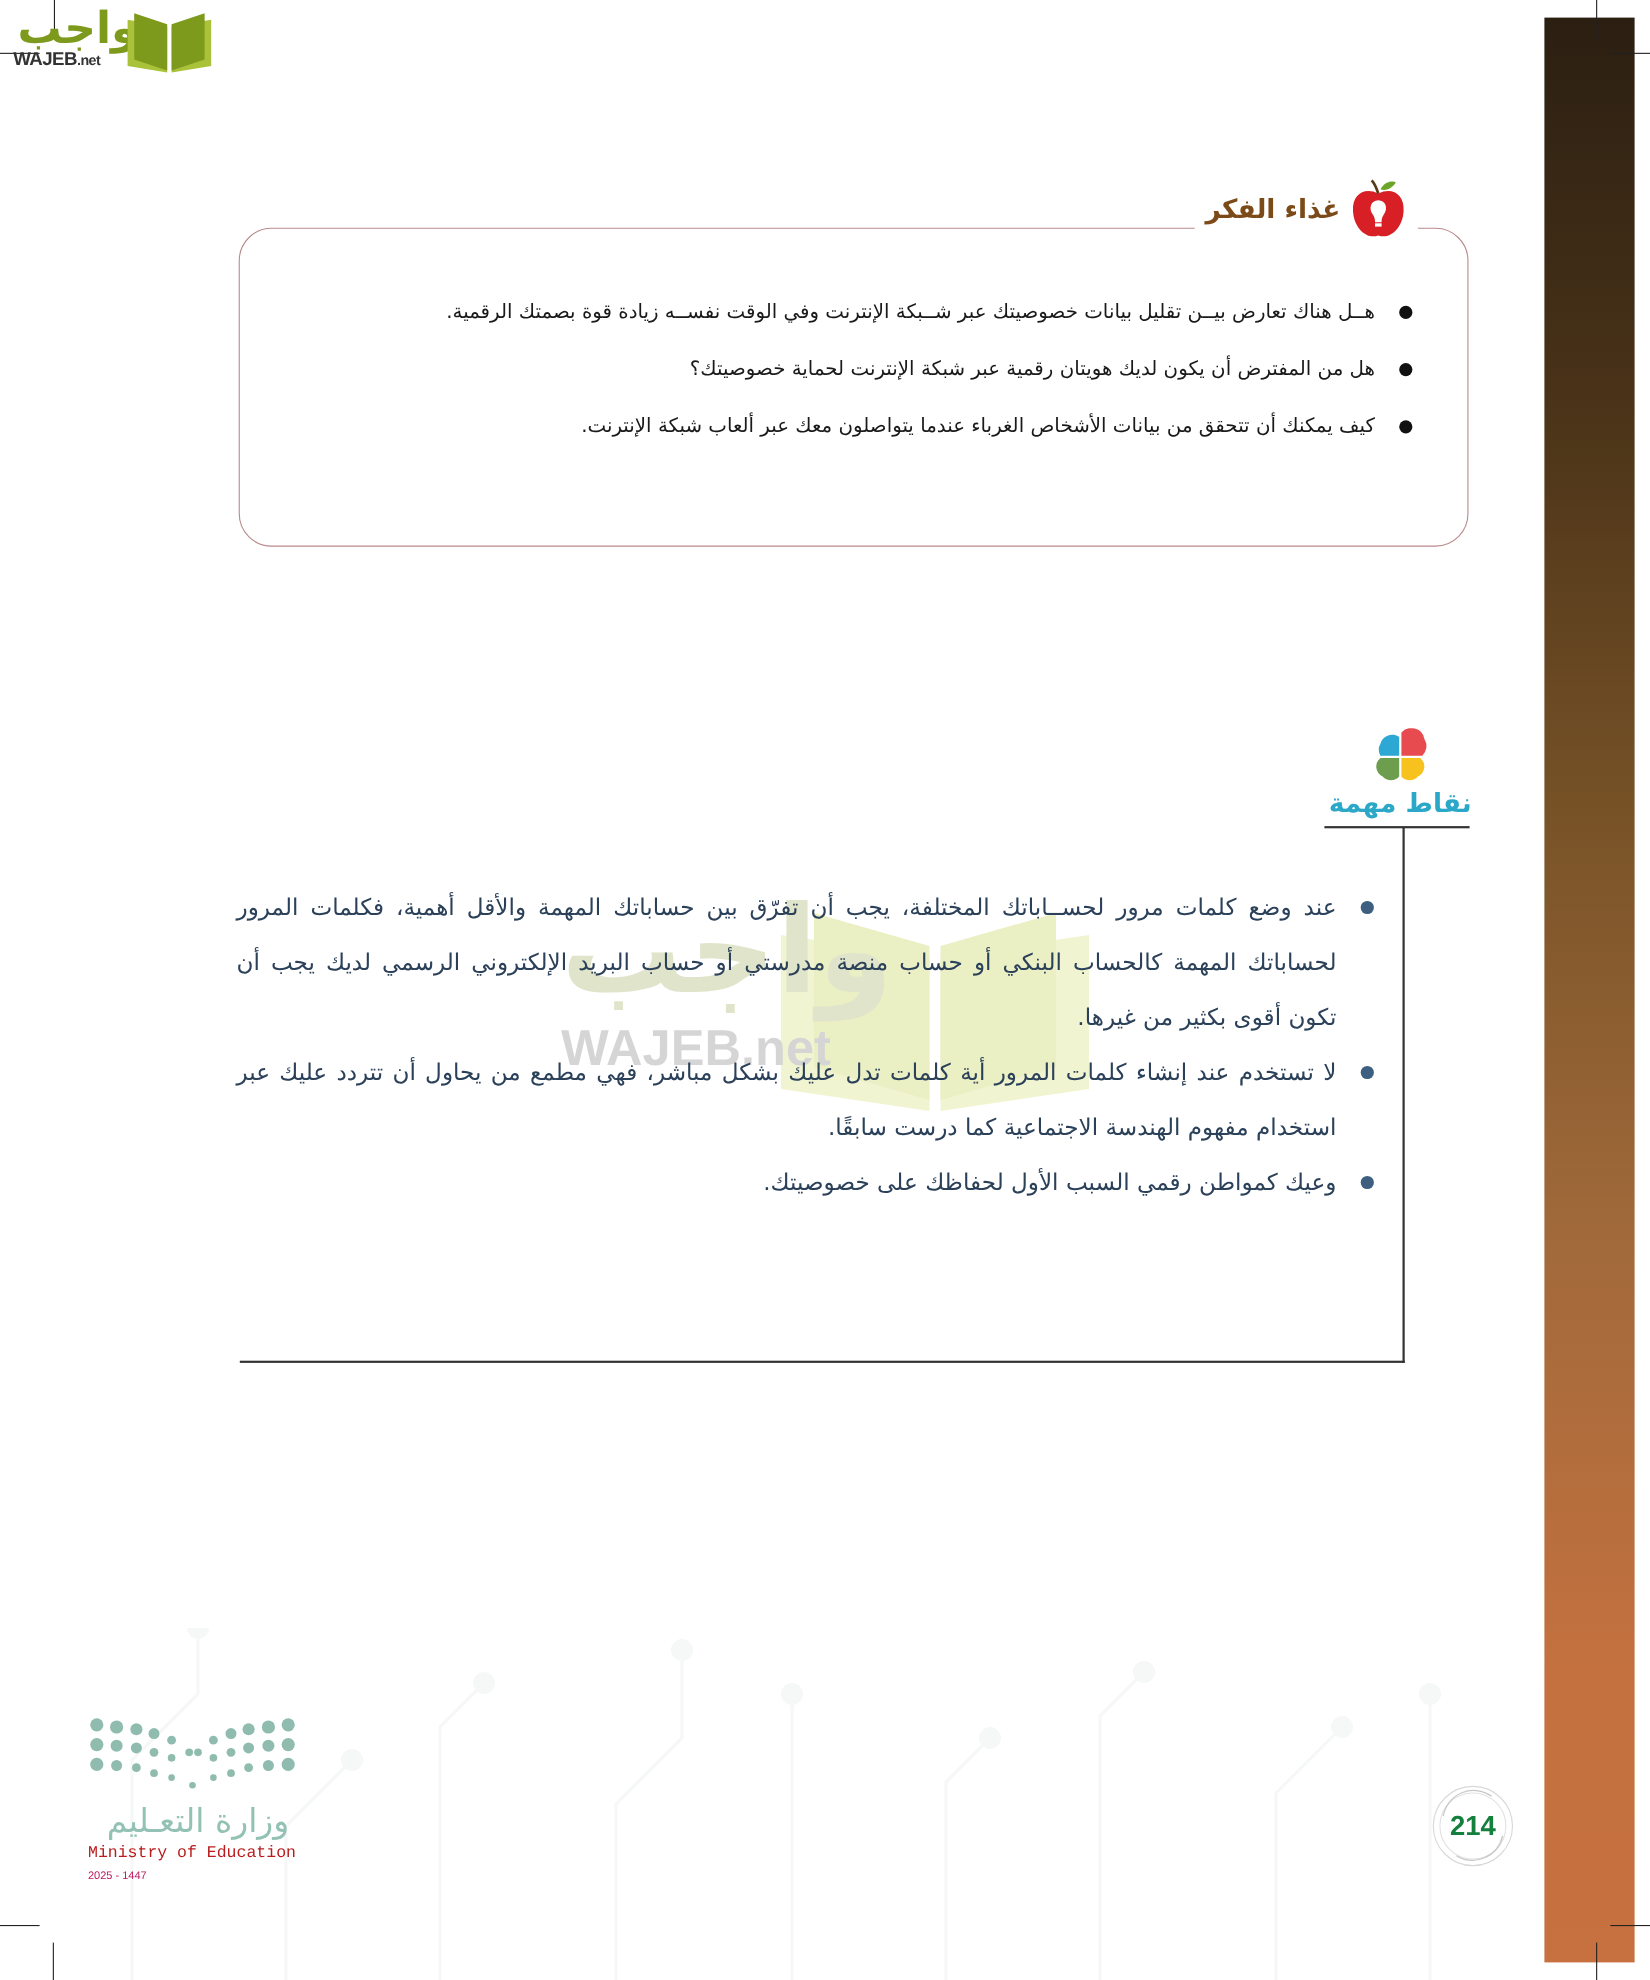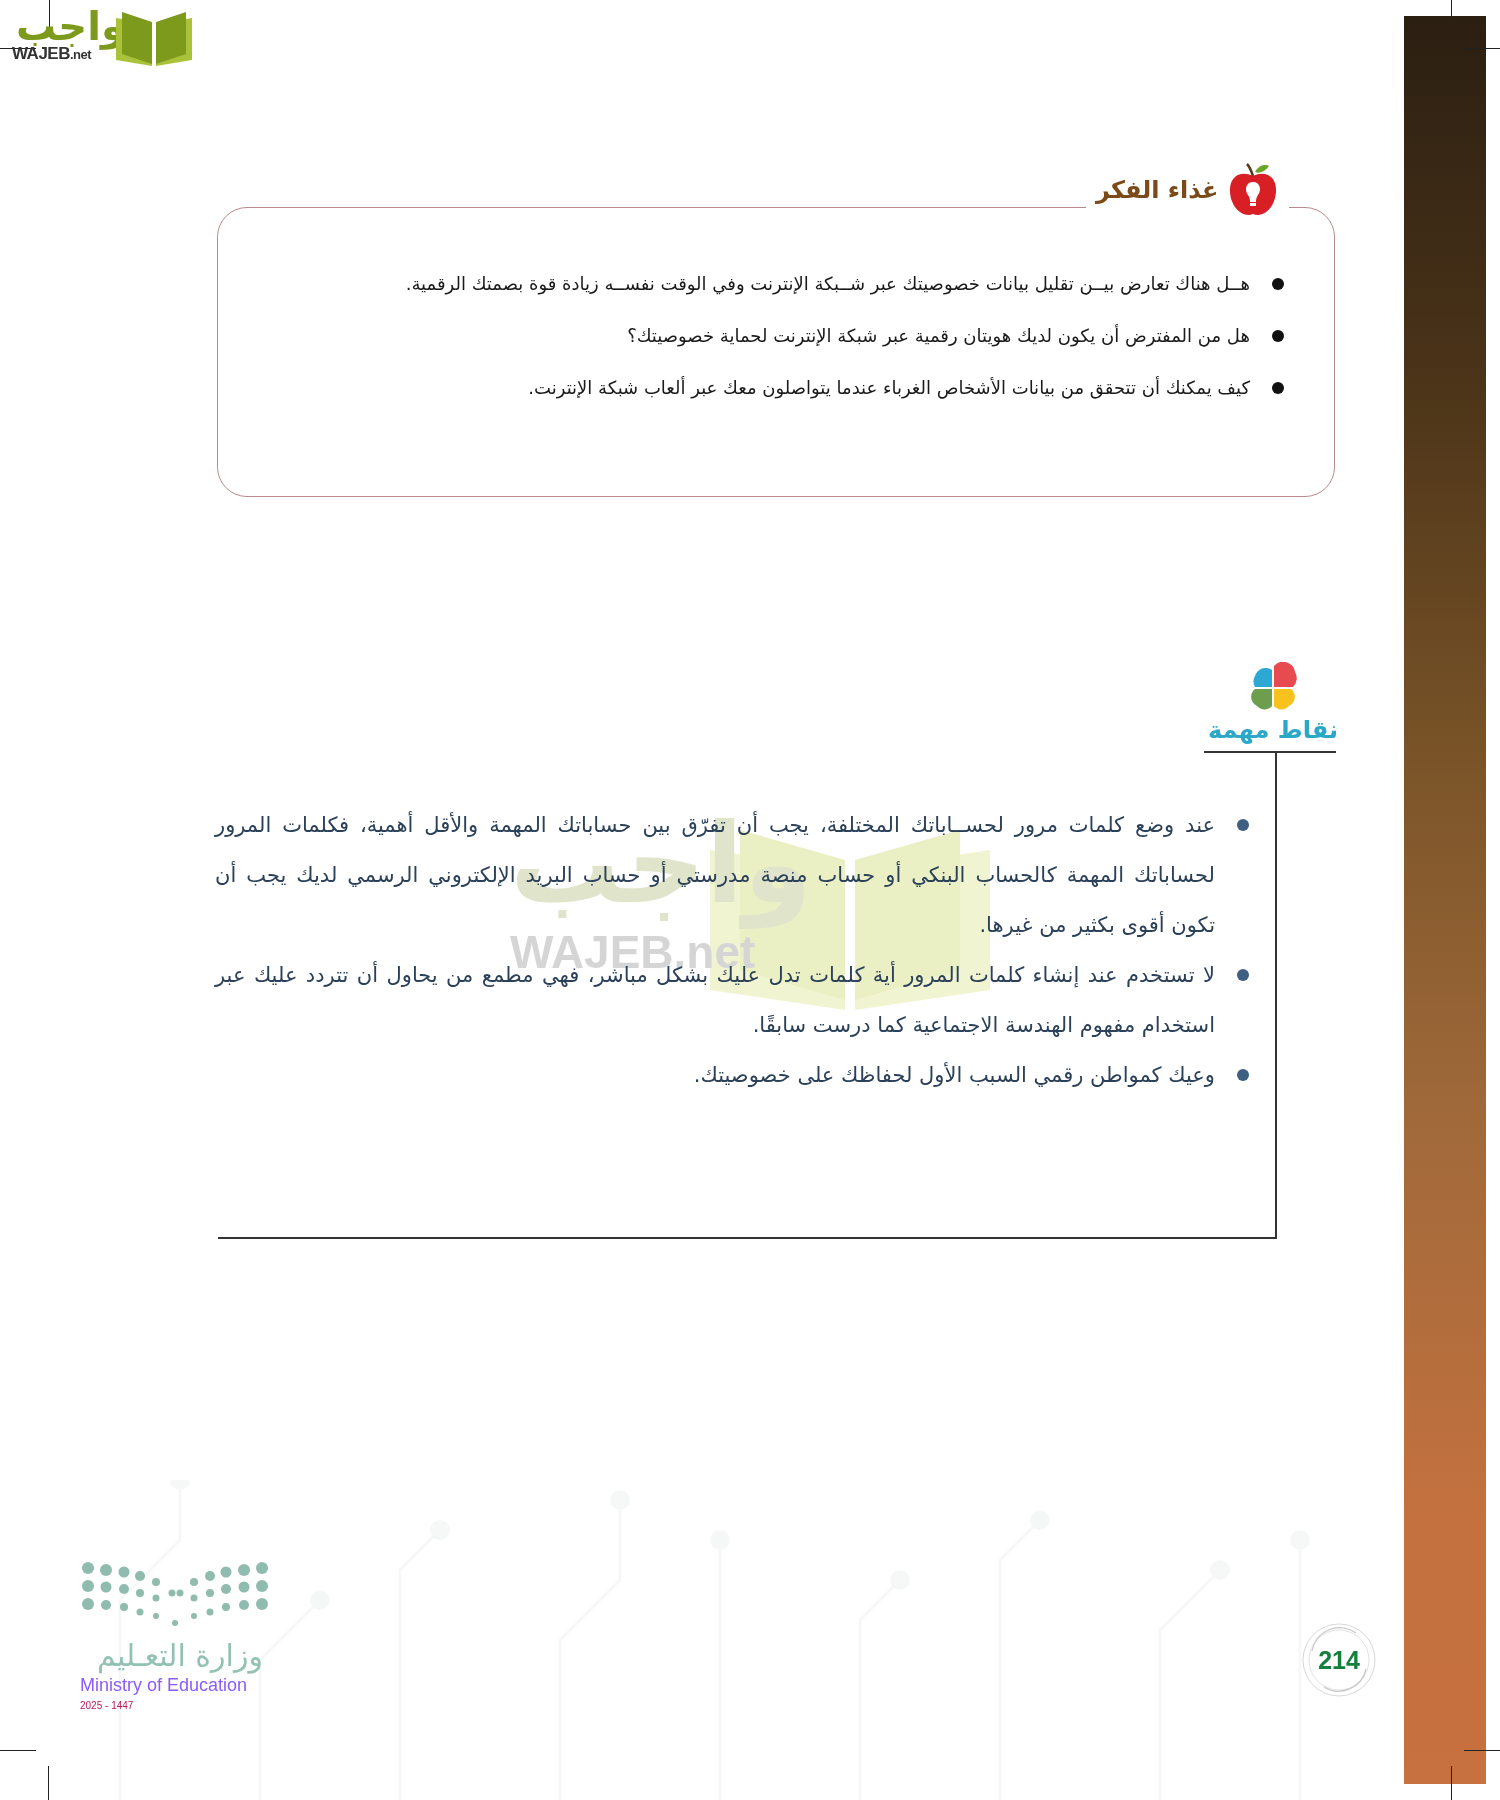--- a/index.html
+++ b/index.html
@@ -65,21 +65,21 @@
 
   
   .wm { position:absolute; left:500px; top:830px; width:500px; height:180px; opacity:0.35; pointer-events:none; }
   .wm-ar { position:absolute; left:10px; top:-30px; font-size:110px; font-weight:bold; color:#a9b56a; direction:rtl; }
   .wm-en { position:absolute; left:10px; top:95px; font-size:46px; font-weight:bold; color:#8a8a8a; font-family:"Liberation Sans", sans-serif; }
 
   
   .moe { position:absolute; left:80px; top:1560px; width:200px; }
   .moe-dots { width:190px; height:70px; display:block; }
   .moe-ar { font-size:30px; color:#93c2b5; direction:rtl; text-align:center; margin-top:8px; line-height:36px; }
-  .moe-en { font-size:18px; color:#8b5cf6; font-family:Liberation Sans, sans-serif; line-height:22px; }
+  .moe-en { font-size:15px; color:#b91c1c; font-family:Liberation Mono, monospace; line-height:22px; }
   .moe-year { font-size:10px; color:#be185d; font-family:"Liberation Sans", sans-serif; line-height:20px; }
 
   
   .page-num-wrap { position:absolute; left:1300px; top:1621px; width:78px; height:78px; }
   .page-num-wrap svg { position:absolute; left:0; top:0; }
   .page-num { position:absolute; left:0; top:0; width:78px; height:78px; line-height:78px; text-align:center; font-size:25px; font-weight:bold; color:#15803d; font-family:"Liberation Sans", sans-serif; }
 
   
   .circuit { position:absolute; left:0; top:1480px; width:1400px; height:320px; opacity:0.5; }
 </style>

